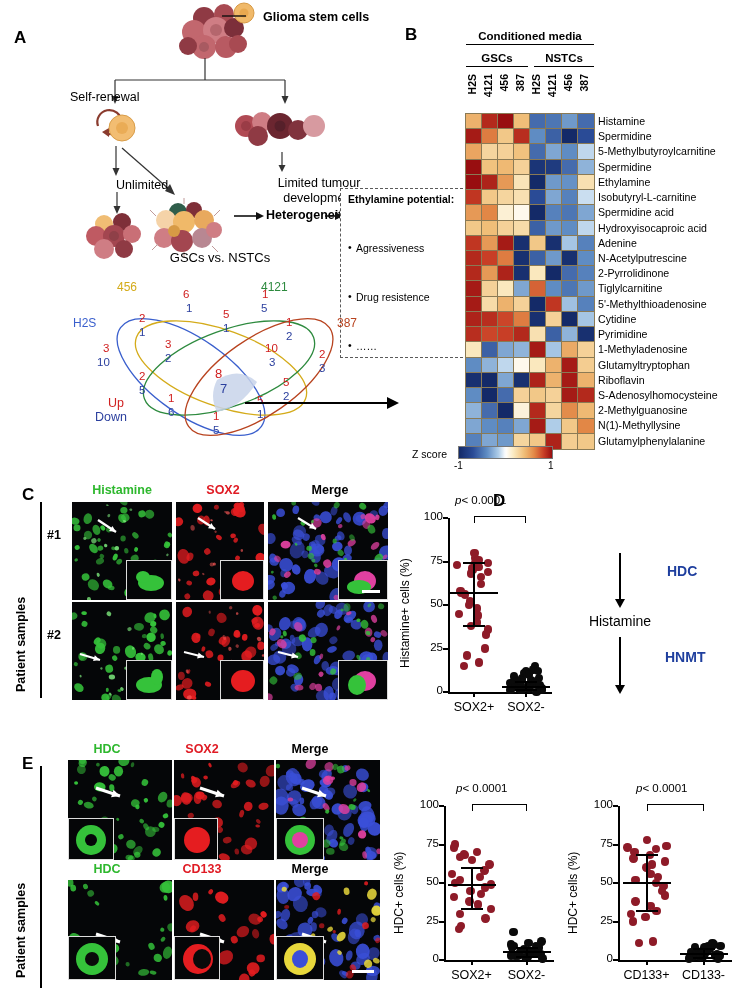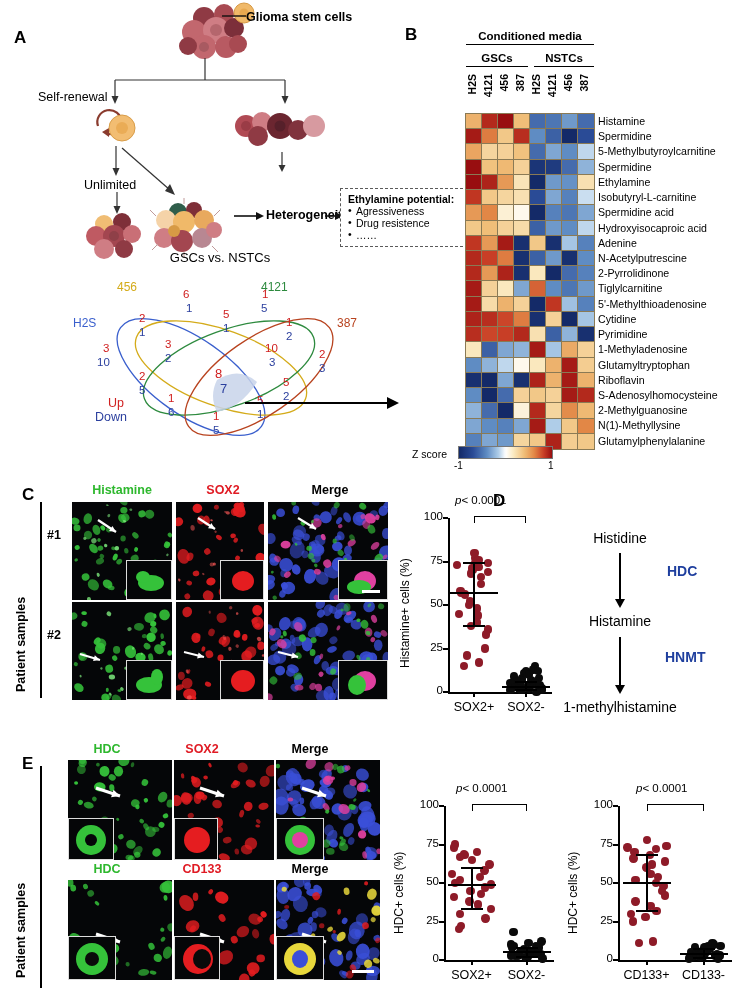--- a/index.html
+++ b/index.html
@@ -13,29 +13,29 @@
     overflow: hidden;
   }
   .panel-letter {
     position:absolute; font-weight:bold; font-size:17px; font-family:"Liberation Sans",sans-serif;
   }
   .abs { position:absolute; }
   .ctext { text-align:center; }
 
   
   #panelA { position:absolute; left:0; top:0; width:400px; height:470px; }
-  .nodeLabel { font-size:12.5px; font-family:"Liberation Sans",sans-serif; }
+  .nodeLabel { font-size:12.5px; font-family:"Liberation Sans",sans-serif;margin-left:32px; }
   .boldLabel { font-size:12.5px; font-weight:bold; }
 
   .mal-box {
     position:absolute; border:1.4px dashed #5a5a5a; padding:4px 7px 5px 7px;
     background:#fff;
   }
   .mal-title { font-size:10.5px; font-weight:bold; }
-  .mal-li { font-size:10.5px; padding-left:8px; position:relative; }
+  .mal-li { font-size:10.5px; padding-left:8px; position:relative;margin-top:37px; }
   .mal-li:before { content:"\2022"; position:absolute; left:0px; top:-1px; }
 
   
   #venn { position:absolute; left:55px; top:250px; width:340px; height:220px; }
   .vnum { position:absolute; font-size:11.5px; font-weight:500; font-family:"Liberation Sans",sans-serif; }
   .vup { color:#d02020; }
   .vdown { color:#2b3f9e; }
   .vsetlabel { position:absolute; font-size:12px; }
 
   
@@ -112,21 +112,21 @@
       <circle cx="34" cy="45" r="12" fill="#c2676e"></circle>
       <circle cx="56" cy="45" r="11" fill="#b85a62"></circle>
       <circle cx="18" cy="44" r="9" fill="#8f3a44"></circle>
       <circle cx="68" cy="42" r="9" fill="#a84a52"></circle>
       <circle cx="46" cy="28" r="6" fill="#b5666d"></circle>
       <circle cx="34" cy="45" r="5" fill="#a85a61"></circle>
       <circle cx="74" cy="11" r="10" fill="#f0b969" stroke="#d79a45" stroke-width="1"></circle>
       <circle cx="74" cy="11" r="4.5" fill="#e8a84f"></circle>
     </g>
   </svg>
-  <div class="boldLabel abs" style="left:246px; top:10px;">Glioma stem cells</div>
+  <div class="boldLabel abs" style="left:263px; top:10px;">Glioma stem cells</div>
   <svg class="abs" style="left:222px; top:8px;" width="26" height="14">
     <line x1="0" y1="8" x2="24" y2="8" stroke="#111" stroke-width="1.4"></line>
   </svg>
 
   <svg class="abs" style="left:105px; top:58px;" width="190" height="50">
     <path d="M100 0 L100 22 M10 22 L180 22 M10 22 L10 40 M180 22 L180 40" stroke="#333" stroke-width="1.2" fill="none"></path>
     <polygon points="10,46 6.5,38 13.5,38" fill="#333"></polygon>
     <polygon points="180,46 176.5,38 183.5,38" fill="#333"></polygon>
   </svg>
 
@@ -201,20 +201,24 @@
     <circle cx="52" cy="18" r="13" fill="#6b2630"></circle>
     <circle cx="70" cy="22" r="10" fill="#80333d"></circle>
     <circle cx="86" cy="18" r="11" fill="#d79aa0"></circle>
     <circle cx="52" cy="18" r="5.5" fill="#56202a"></circle>
     <circle cx="18" cy="18" r="5" fill="#9a3c46"></circle>
   </svg>
   <svg class="abs" style="left:275px; top:152px;" width="14" height="26">
     <line x1="7" y1="0" x2="7" y2="14" stroke="#333" stroke-width="1.2"></line>
     <polygon points="7,20 3.5,13 10.5,13" fill="#333"></polygon>
   </svg>
+  <div class="nodeLabel abs ctext" style="left:232px; top:176px; width:110px; line-height:15px;">
+    <span>Limited tumour</span><br>
+    <span>development</span>
+  </div>
 
   <div class="mal-box" style="left:340px; top:188px; width:128px;">
     <div class="mal-title">Ethylamine potential:</div>
     <div class="mal-li">Agressiveness</div>
     <div class="mal-li">Drug resistence</div>
     <div class="mal-li">……</div>
   </div>
 
   <div id="venn">
     <div class="abs ctext" style="left:0; top:0; width:330px; font-size:13px;">GSCs vs. NSTCs</div>
@@ -1089,31 +1093,29 @@
         <div class="axisline" style="left: 107px; top: 180px; width: 2px; height: 5px;"></div>
         <div class="xcat" style="left: 64px; top: 188px; width: 88px;">SOX2-</div>
         <div class="sigbar" style="left: 56px; top: 4px; width: 52px; height: 7px;"></div>
       </div>
   </div>
 </div>
 
 <div id="panelD">
   <div class="panel-letter" style="left:8px; top:6px;">D</div>
 
-  <div class="dtext" style="left:40px; top:45px; width:190px;">Histidine</div>
   <div class="darrow" style="left:134px; top:68px; height:48px;"></div>
   <div class="darrowhead" style="left:130px; top:114px;"></div>
   <div class="enz" style="left:182px; top:78px;">HDC</div>
 
   <div class="dtext" style="left:40px; top:128px; width:190px;">Histamine</div>
   <div class="darrow" style="left:134px; top:152px; height:50px;"></div>
   <div class="darrowhead" style="left:130px; top:200px;"></div>
   <div class="enz" style="left:180px; top:164px;">HNMT</div>
 
-  <div class="dtext" style="left:20px; top:214px; width:230px;">1-methylhistamine</div>
 </div>
 
 <div class="abs" style="left:0; top:740px; width:748px; height:257px;">
   <div class="panel-letter" style="left:22px; top:14px;">E</div>
 
   <div class="sideLabel" style="left:14px; top:28px; height:210px;">Patient samples</div>
   <div class="vbar" style="left:40px; top:26px; height:222px;"></div>
 
   <div class="chanlabel green" style="left:62px; top:2px; width:90px;">HDC</div>
   <div class="chanlabel red" style="left:156px; top:2px; width:92px;">SOX2</div>

